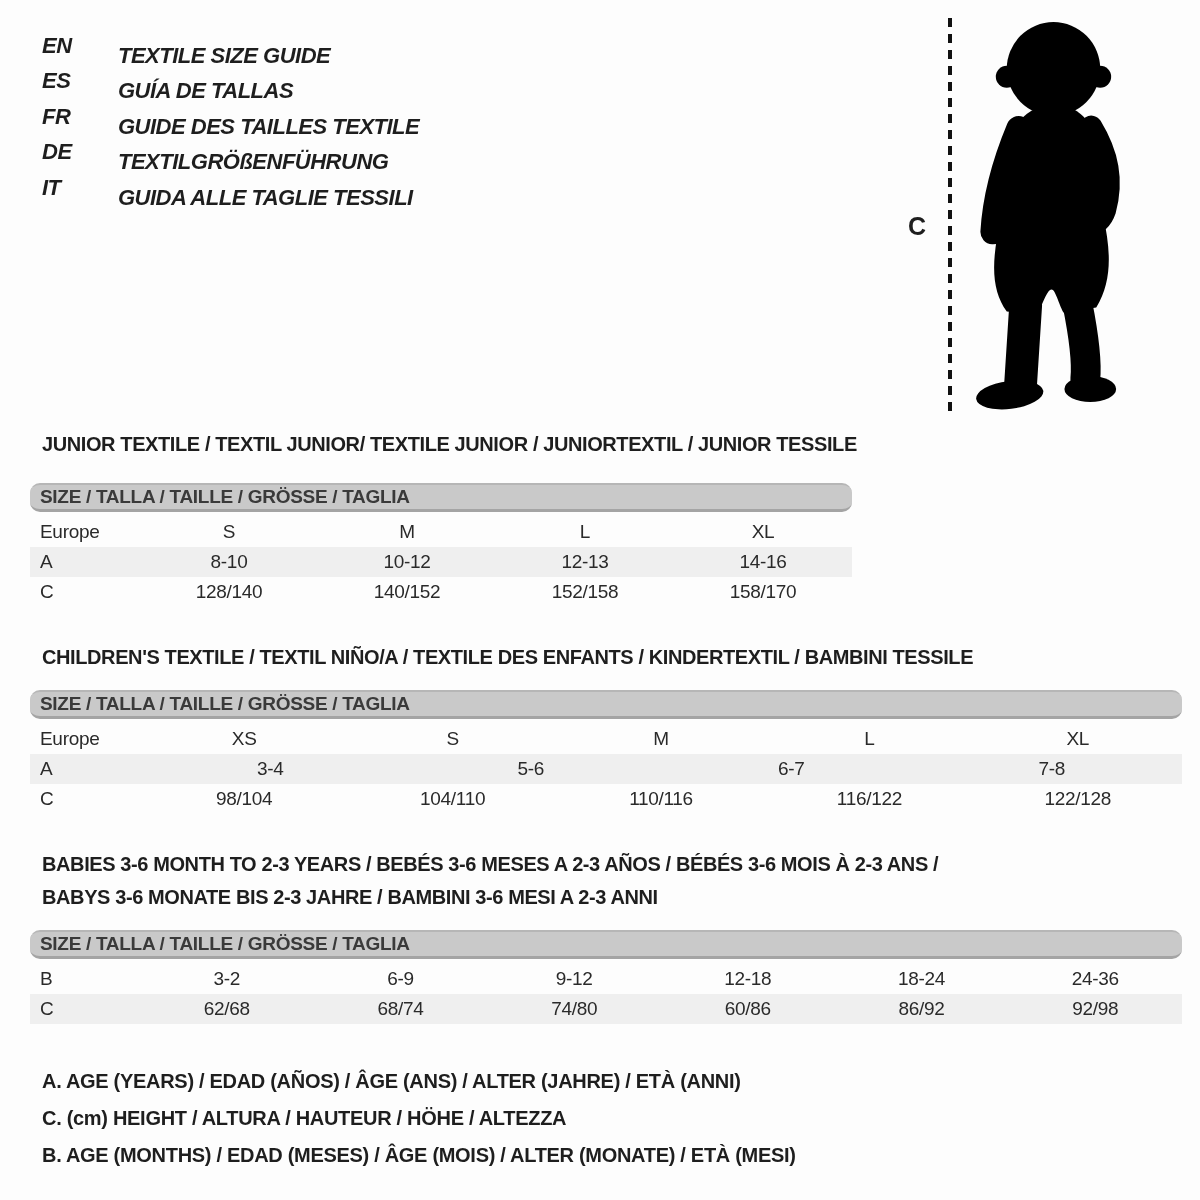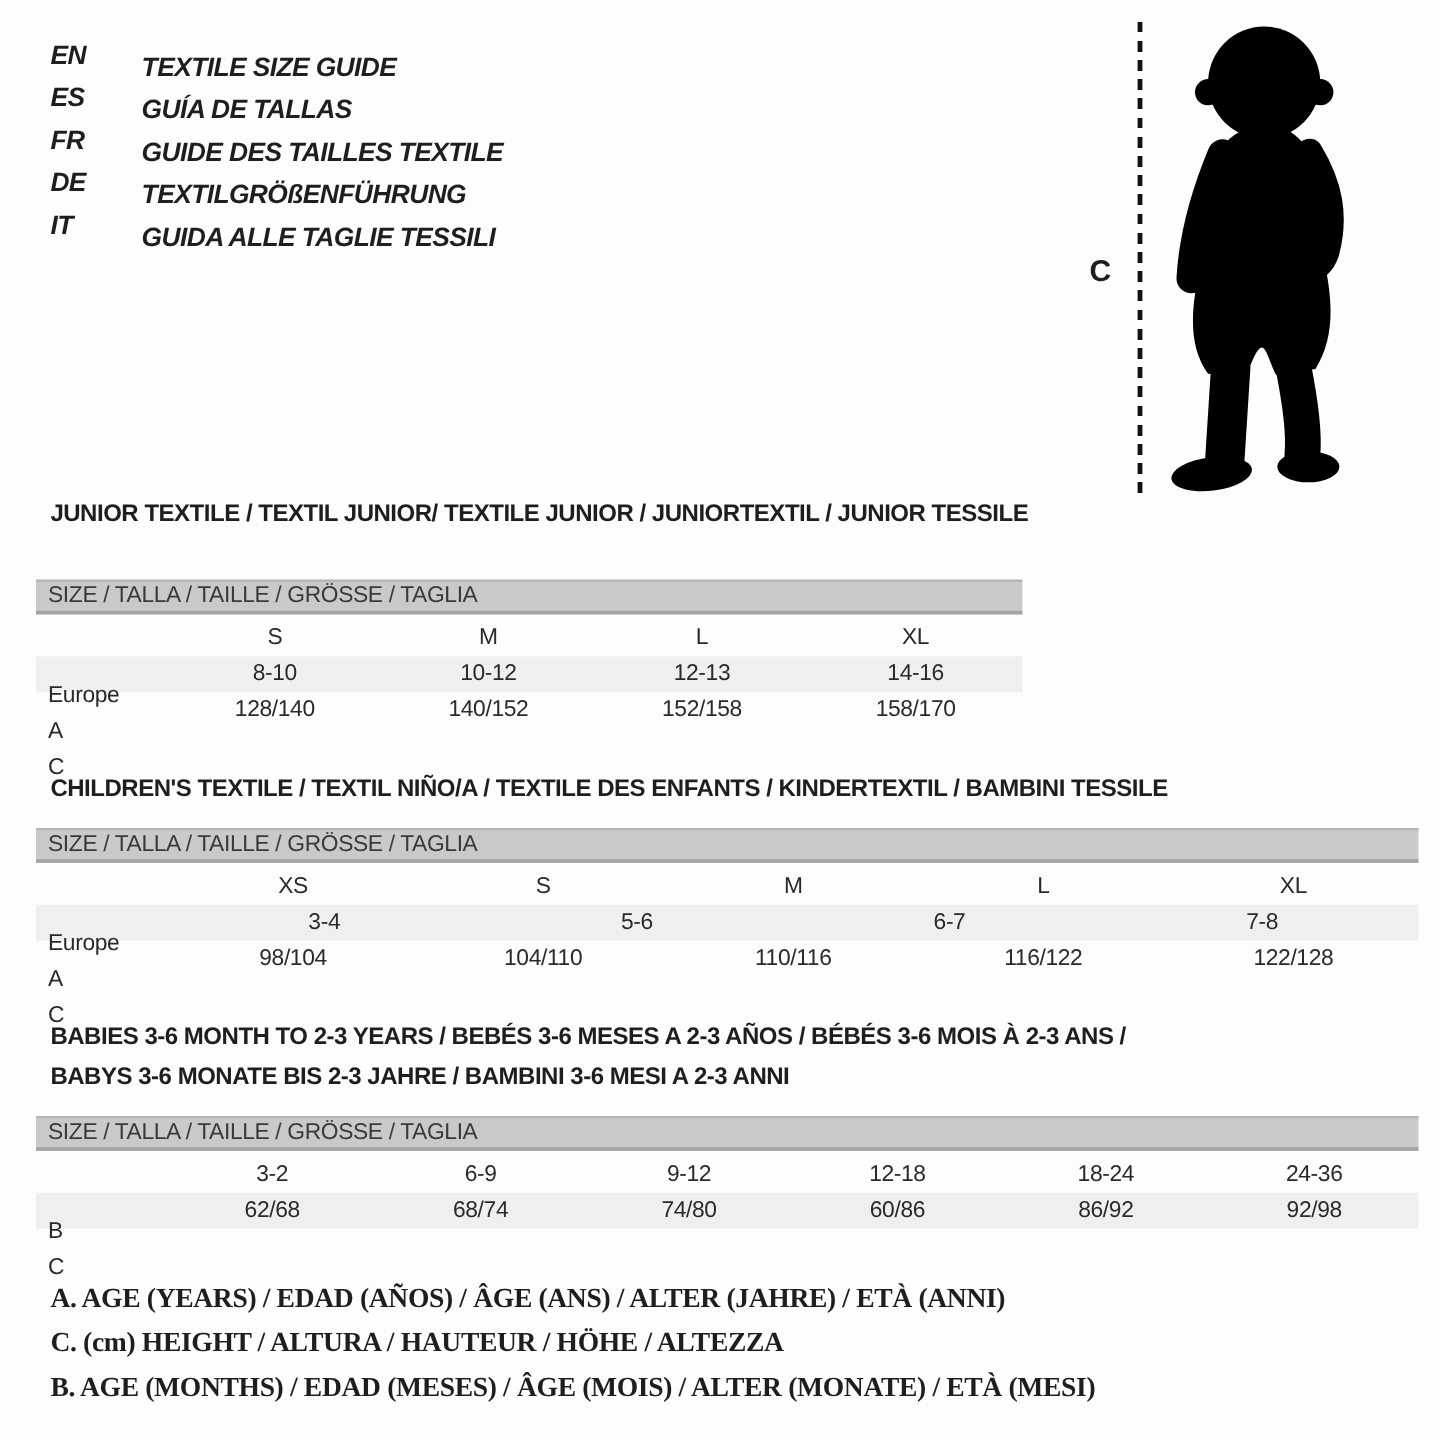--- a/index.html
+++ b/index.html
@@ -39,50 +39,51 @@
     font-weight:bold;font-size:25px;letter-spacing:-0.5px;
   }
   .toddler{position:absolute;left:964px;top:14px;width:174px;height:404px;}
 
   
   .sec-title{
     position:absolute;left:42px;
     font-weight:bold;font-size:20px;letter-spacing:-0.4px;
     white-space:nowrap;line-height:33px;
   }
-  .sec-title-junior{top:412px;}
+  .sec-title-junior{top:428px;}
   .sec-title-children{top:641px;}
   .sec-title-babies{top:848px;}
 
   
   .size-table{position:absolute;left:30px;}
   .size-table-junior{top:483px;width:822px;}
   .size-table-children{top:690px;width:1152px;}
   .size-table-babies{top:930px;width:1152px;}
   .sizebar{
     height:29px;line-height:24px;
     background:var(--bar-bg);
     border-top:2px solid var(--bar-top);
     border-bottom:3px solid var(--bar-border);
     padding-left:10px;
-    font-weight:normal;font-size:19px;letter-spacing:-0.3px;
+    font-weight:bold;font-size:19px;letter-spacing:-0.3px;
     color:#3a3a3a;
     margin-bottom:5px;
     white-space:nowrap;
+    border-radius:10px;
   }
   .trow{display:flex;height:30px;line-height:30px;font-size:19px;letter-spacing:-0.3px;color:var(--table-ink);}
   .trow.shaded{background:var(--row-shaded);}
-  .tlabel{width:110px;padding-left:10px;flex:none;margin-top:48px;}
+  .tlabel{width:110px;padding-left:10px;flex:none;}
   .tcell{flex:1;text-align:center;}
 
   
   .legend{position:absolute;left:42px;top:1063px;}
   .legend-line{
-    font-weight:bold;font-size:23px;letter-spacing:-0.3px;
-    line-height:37px;white-space:nowrap;font-family:Liberation Serif, serif;
+    font-weight:bold;font-size:20px;letter-spacing:-0.3px;
+    line-height:37px;white-space:nowrap;
   }
 </style>
 </head>
 <body>
 
 <div class="lang-list">
   <div class="lang-row">
     <span class="lang-code">EN</span>
     <span class="lang-label">TEXTILE SIZE GUIDE</span>
   </div>

